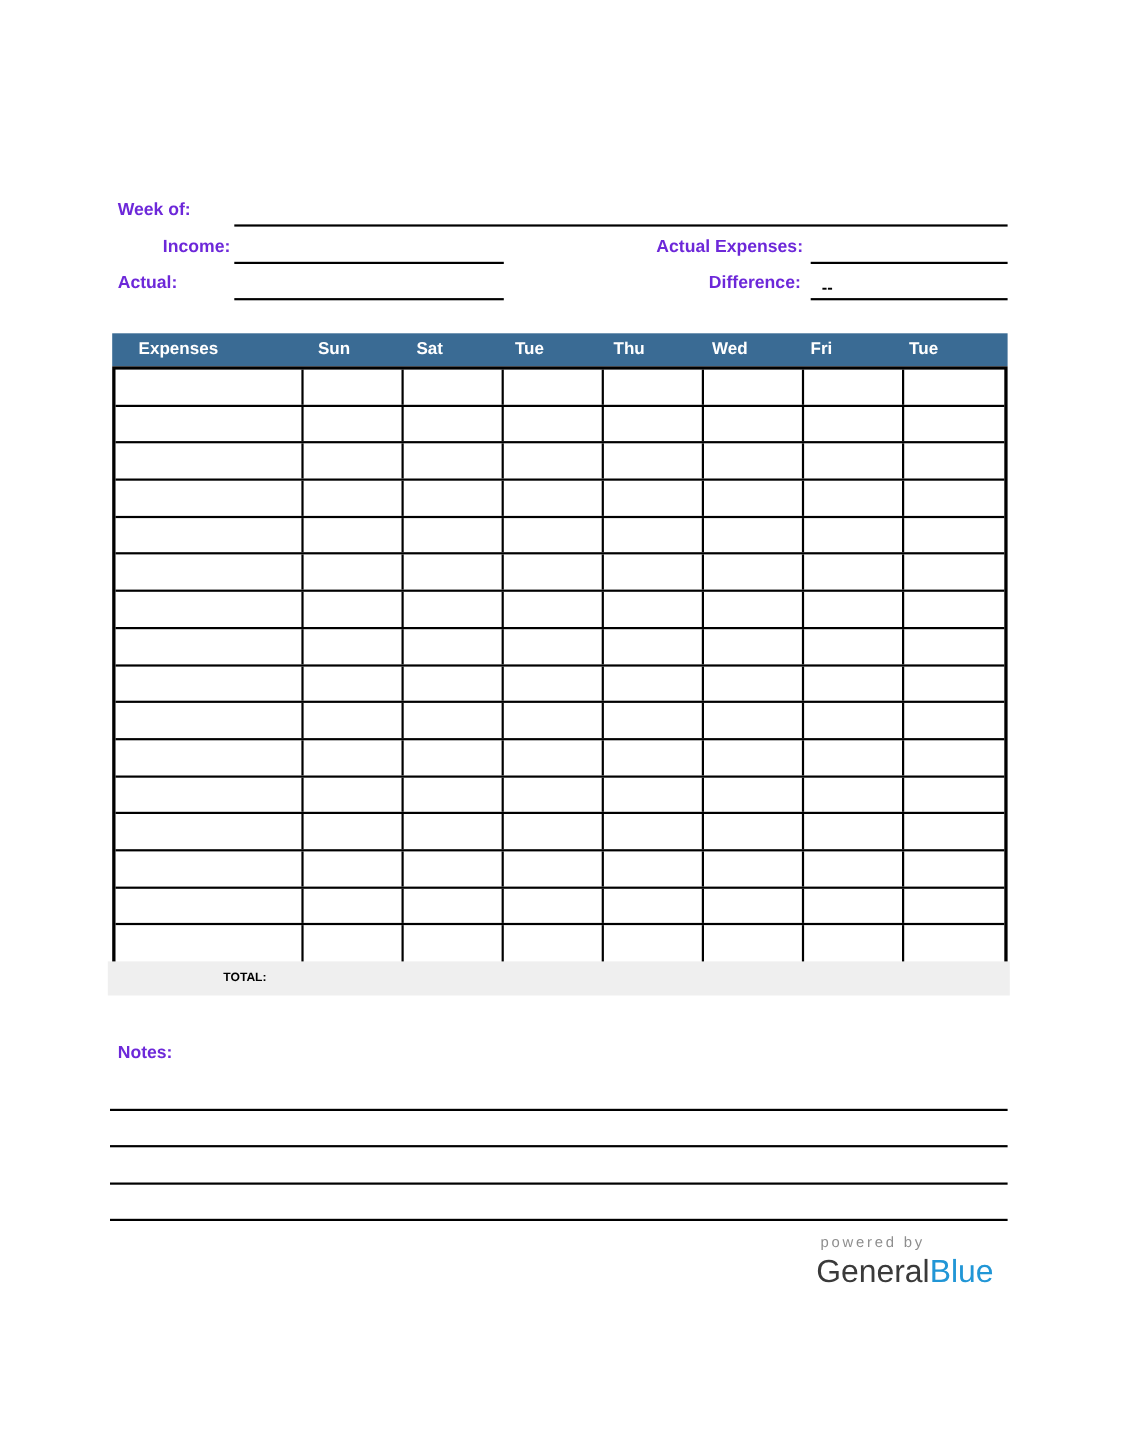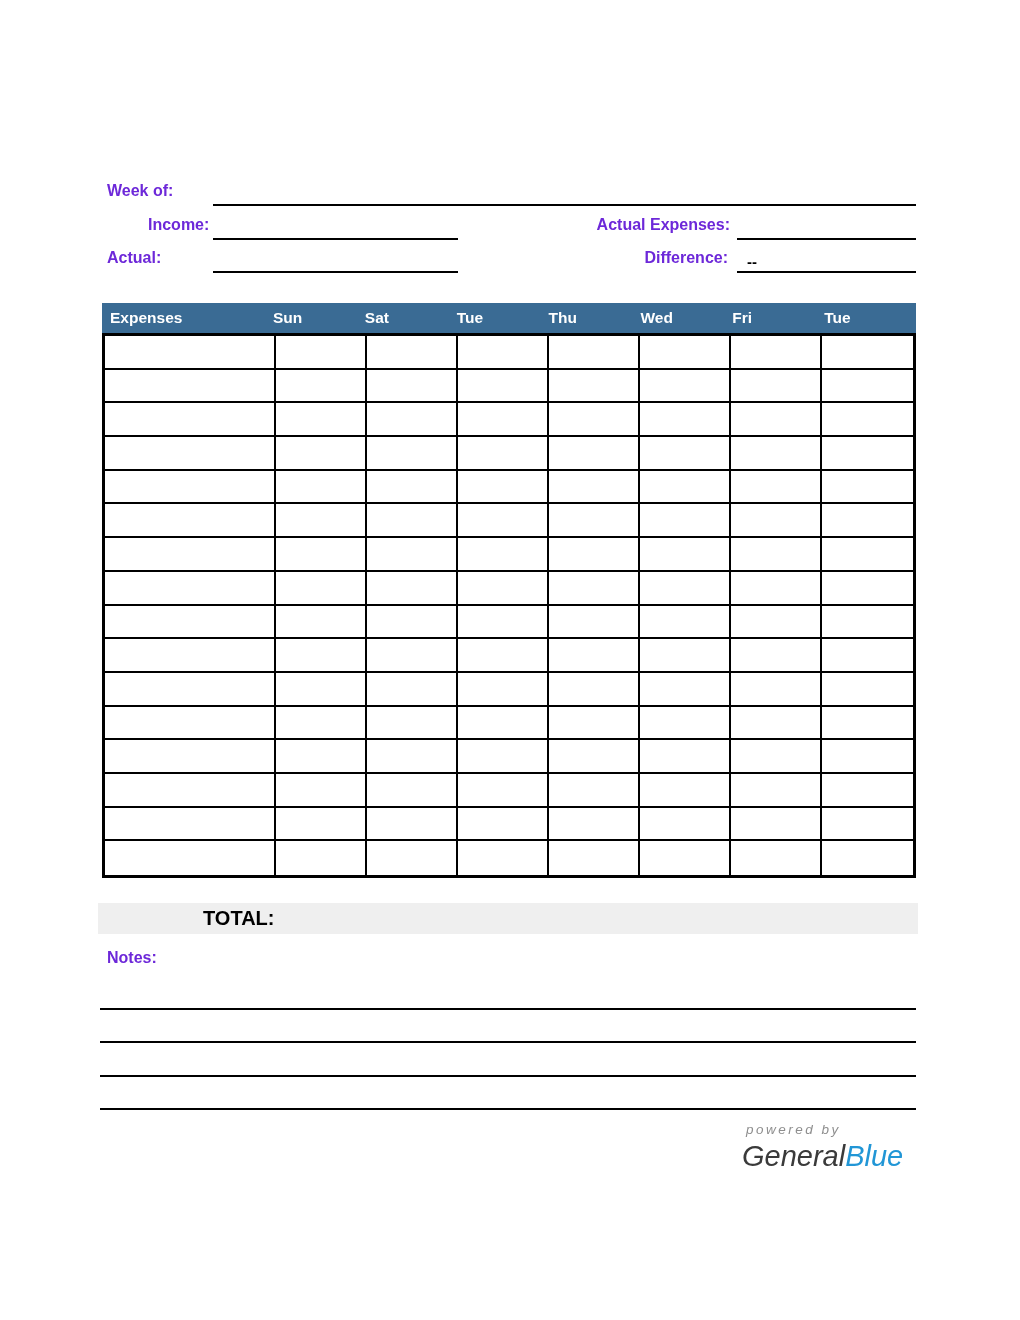--- a/index.html
+++ b/index.html
@@ -28,42 +28,43 @@
   .lbl-diff     { right:292px; top:249px; }
   .line-diff    { left:737px; top:253px; width:179px; padding-left:10px; font-weight:700; }
 
   
   .budget-table { position:absolute; left:102px; top:303px; width:814px; }
   .thead {
     display:grid; grid-template-columns:171px repeat(7,1fr);
     height:30px; background:var(--header-bg,#3A6B94);
     color:var(--header-text,#FFFFFF); font-size:15.5px; font-weight:700;
     align-items:center;
+    padding-left:16px;
   }
   .th { text-align:left; }
   .th-first { text-align:left; padding-left:8px; }
   .tbody { border:3px solid #000; background:#fff; }
   .trow { display:grid; grid-template-columns:171px repeat(7,1fr); height:33.7px; }
   .trow:not(:last-child) { border-bottom:2px solid #000; }
   .tcell { border-right:2px solid #000; }
   .trow .tcell:last-child { border-right:none; }
 
   .total-row {
-    position:absolute; left:98px; top:903px; width:820px; height:31px;
+    position:absolute; left:98px; top:874px; width:820px; height:31px;
     background:var(--total-bg,#EFEFEF);
-    font-size:20px; font-weight:700; line-height:31px; padding-left:105px;
+    font-size:11px; font-weight:700; line-height:31px; padding-left:105px;
   }
 
   
   .lbl-notes { left:107px; top:949px; }
   .notes-lines { position:absolute; left:100px; top:976px; width:816px; }
   .note-line { height:33.6px; border-bottom:2px solid #000; }
 
   
-  .footer { position:absolute; left:742px; top:1122px; width:154px;font-style:italic; }
+  .footer { position:absolute; left:742px; top:1122px; width:154px; }
   .powered-by {
     font-size:13.5px; color:var(--powered-gray,#8E8E8E);
     letter-spacing:2.5px; padding-left:4px; white-space:nowrap;
   }
   .brand { font-size:29px; line-height:32px; margin-top:3px; white-space:nowrap; }
   .brand-general { color:#3A3A3A; }
   .brand-blue { color:var(--brand-blue,#2196D6); }
 </style>
 </head>
 <body>

